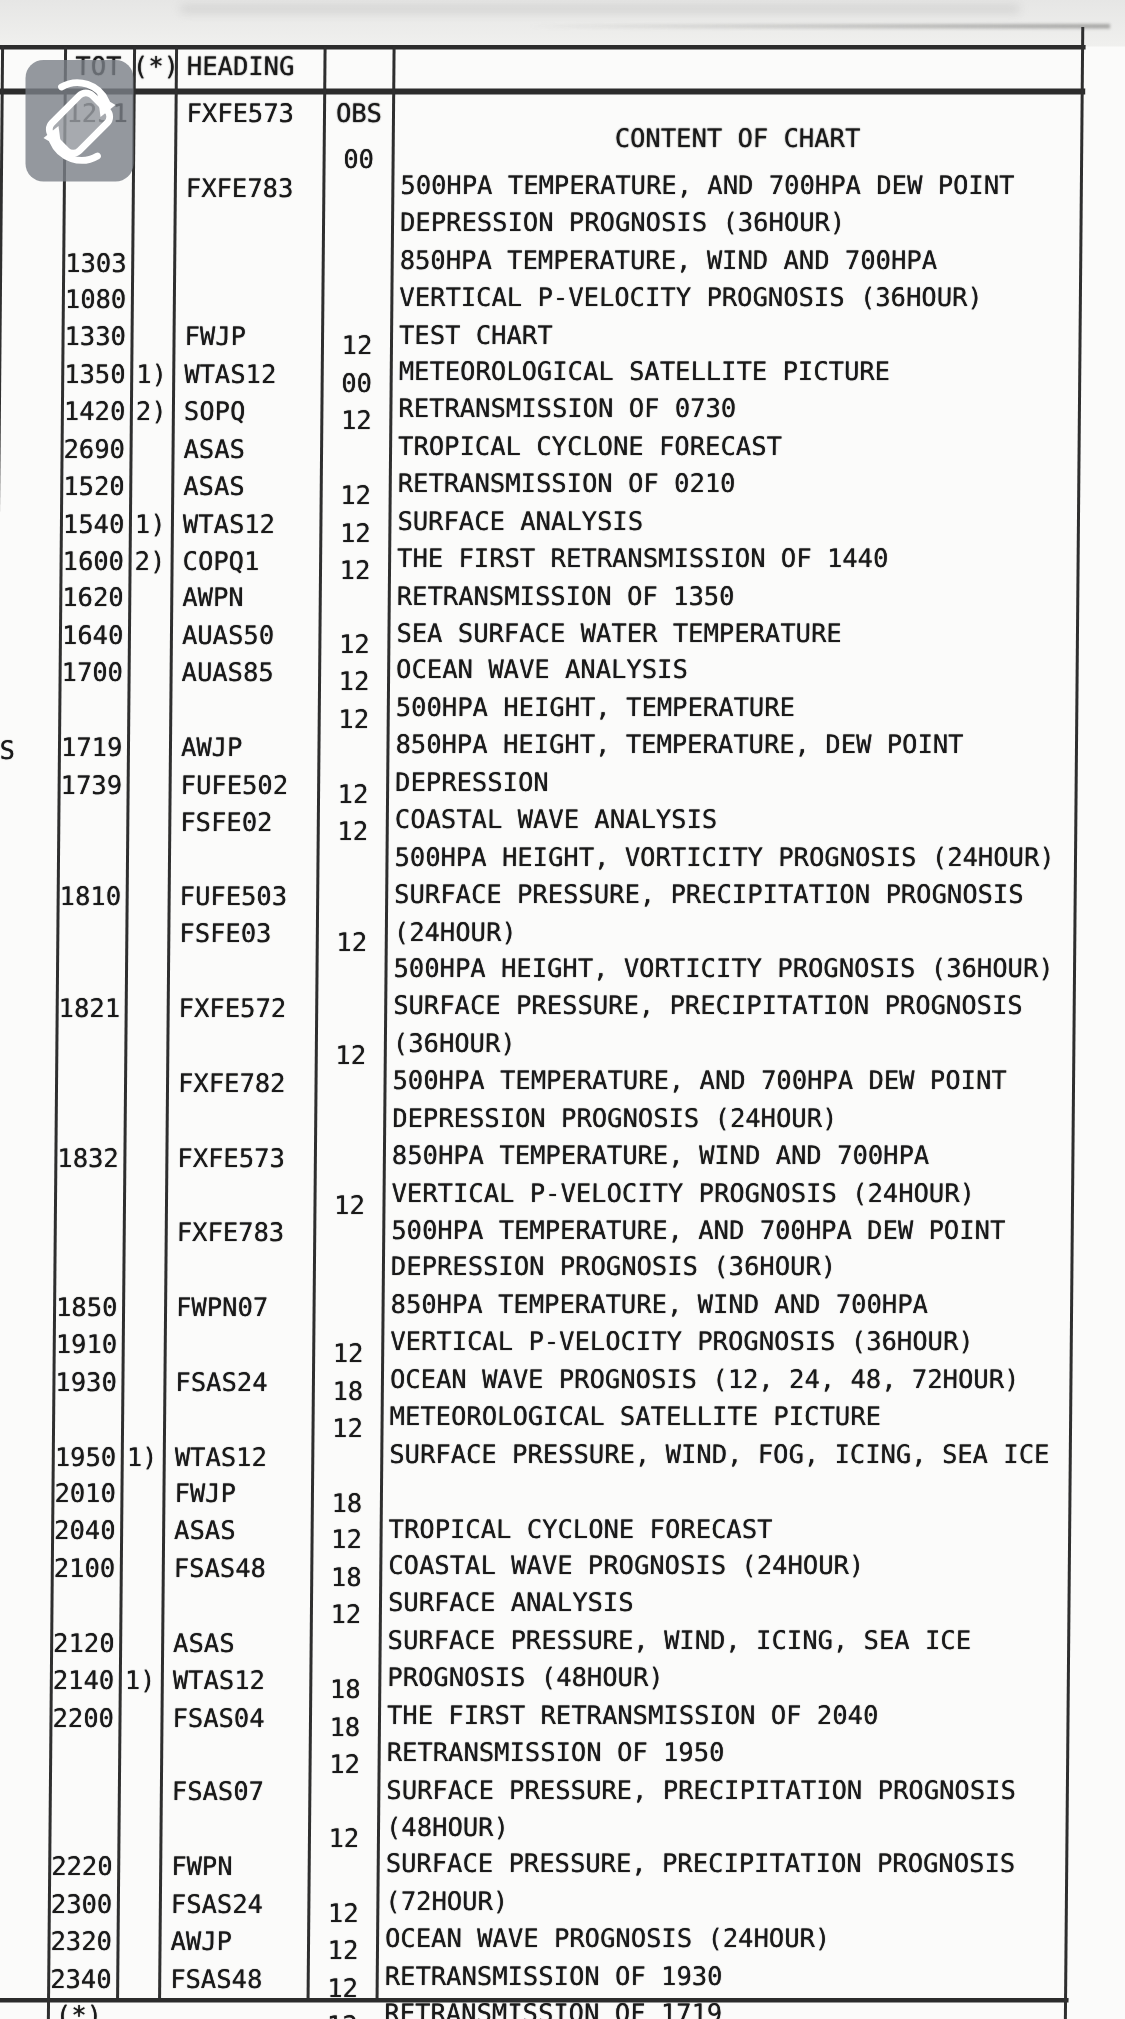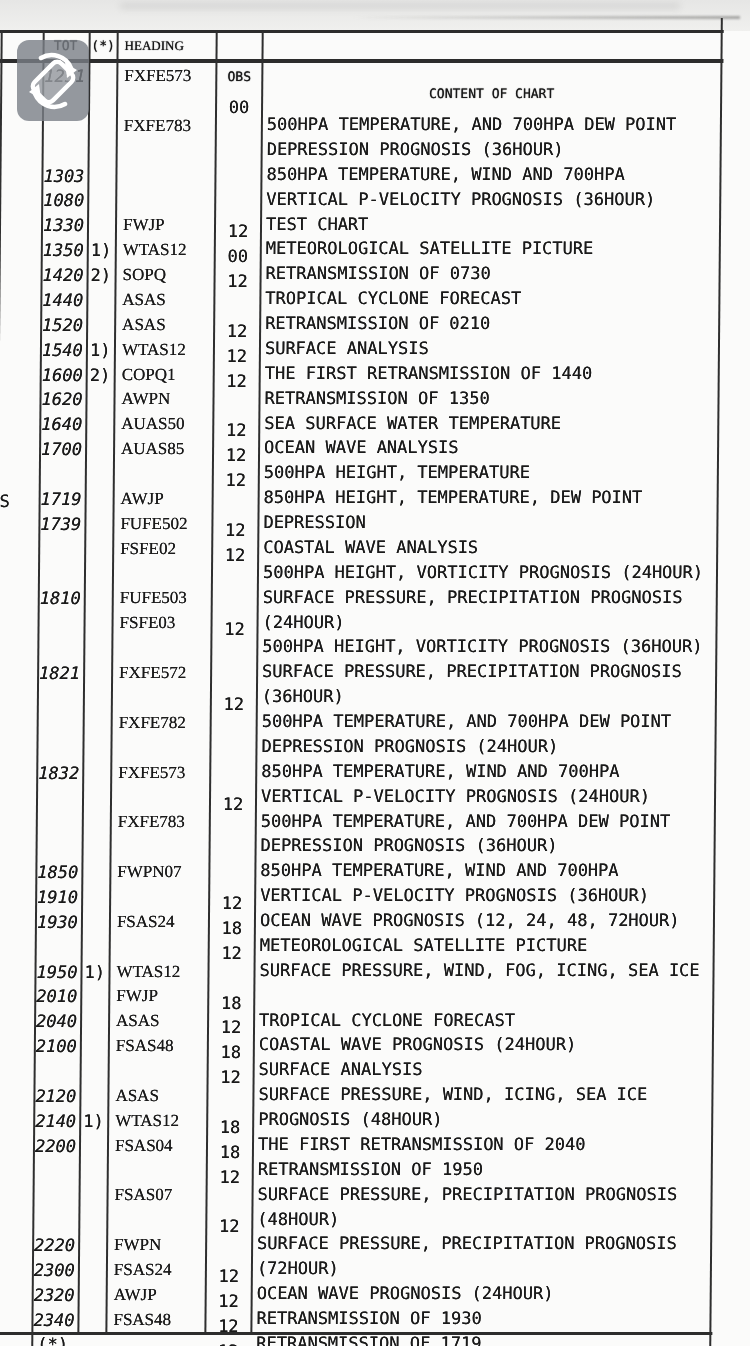--- a/index.html
+++ b/index.html
@@ -33,34 +33,34 @@
   #vl-left{left:1px;top:30px;height:1316px;}
   #vl-tot{left:43px;top:31px;height:1315px;}
   #vl-star{left:89px;top:31px;height:1301px;}
   #vl-head{left:117px;top:31px;height:1301px;}
   #vl-obs{left:216px;top:31px;height:1301px;}
   #vl-cont{left:262px;top:31px;height:1301px;}
   #vl-right{left:721px;top:18px;height:1328px;}
 
   .txt{font-size:17px;text-shadow:0 0 .6px #1c1c1c;letter-spacing:0;}
   .header-row{position:absolute;top:32px;left:0;height:27px;display:flex;
-    line-height:27px;font-size:13px;}
+    line-height:27px;font-size:17px;}
   .header-row .cell{text-shadow:0 0 .9px #111;}
   .cell{box-sizing:border-box;white-space:nowrap;flex:0 0 auto;}
   .c-gutter{width:43px;}
   .c-tot{width:46px;text-align:center;}
   .c-star{width:29px;text-align:center;}
-  .c-heading{width:99px;padding-left:7px;font-family:Liberation Serif, serif;}
+  .c-heading{width:99px;padding-left:7px;}
   .c-obs{width:46px;text-align:center;margin-top:31px;}
   .c-content{width:459px;padding-left:5px;margin-top:48px;}
   .header-row .c-content{text-align:center;padding-left:0;}
 
   .body-rows{position:absolute;top:64px;left:0;}
   .line{display:flex;height:24.88px;line-height:24.88px;}
-  .line .c-tot{text-align:left;padding-left:2px;font-style:italic;}
+  .line .c-tot{text-align:left;padding-left:2px;}
   .line .c-star{text-align:left;padding-left:4px;}
 
   .footnote{position:absolute;top:1333px;left:44px;height:13px;
     line-height:22px;padding-left:5px;}
   .frag-s{position:absolute;top:489px;left:4px;height:25px;line-height:25px;}
 
   
   .rotate-overlay{
     position:absolute;top:40px;left:17px;width:72px;height:81px;
     background:rgba(122,128,135,.8);border-radius:12px;
@@ -173,21 +173,21 @@
     <div class="cell c-gutter"></div>
     <div class="cell c-tot">1420</div>
     <div class="cell c-star">2)</div>
     <div class="cell c-heading">SOPQ</div>
     <div class="cell c-obs"></div>
     <div class="cell c-content">RETRANSMISSION OF 0210</div>
   </div>
 
   <div class="line">
     <div class="cell c-gutter"></div>
-    <div class="cell c-tot">1440</div>
+    <div class="cell c-tot">2690</div>
     <div class="cell c-star"></div>
     <div class="cell c-heading">ASAS</div>
     <div class="cell c-obs">12</div>
     <div class="cell c-content">SURFACE ANALYSIS</div>
   </div>
 
   <div class="line">
     <div class="cell c-gutter"></div>
     <div class="cell c-tot">1520</div>
     <div class="cell c-star"></div>

